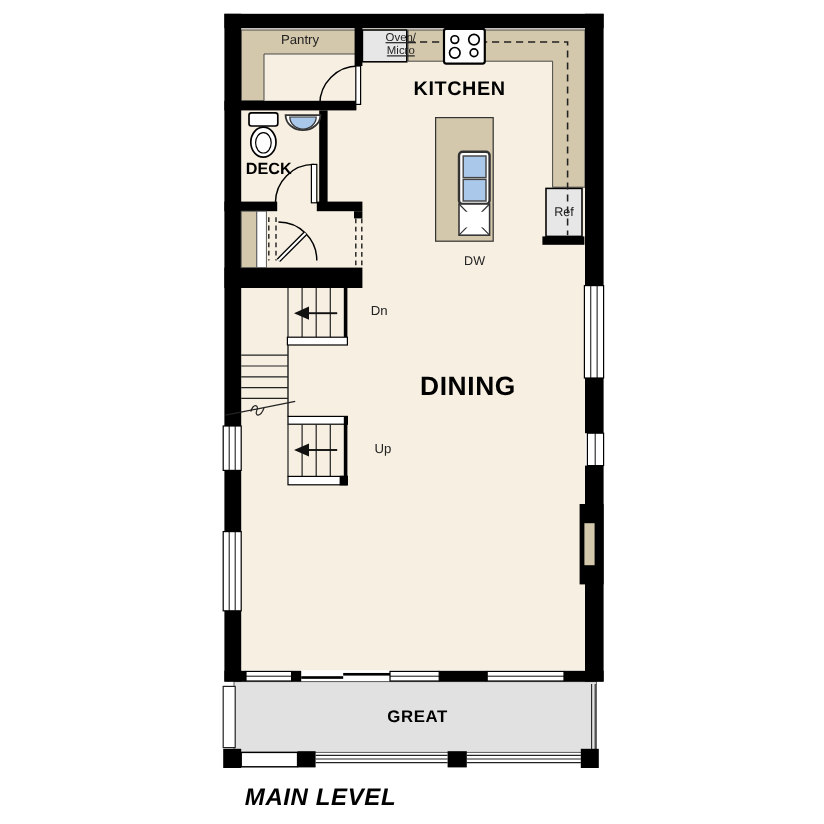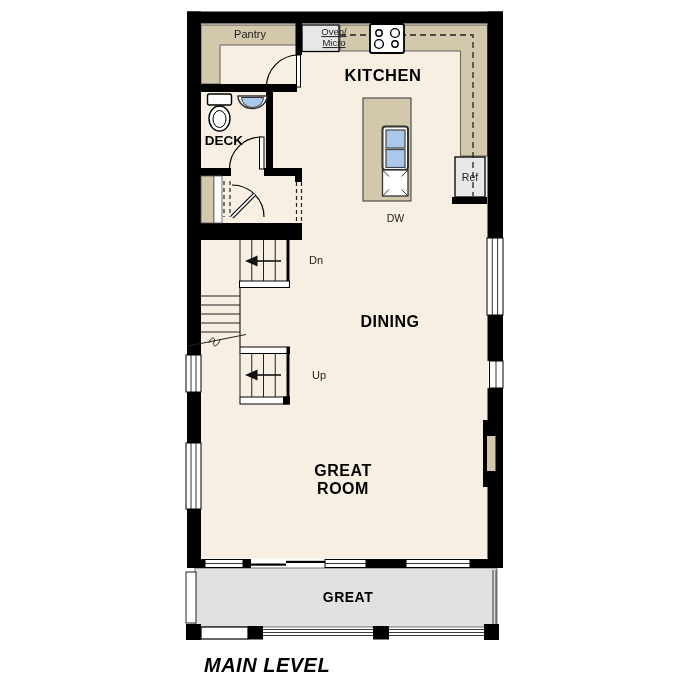--- a/index.html
+++ b/index.html
@@ -2,21 +2,21 @@
 <html><head>
 <meta charset="utf-8">
 <style>
   html,body{margin:0;padding:0;background:#fff;}
   #canvas{position:relative;width:641px;height:687px;background:#fff;overflow:hidden;
           font-family:"Liberation Sans",sans-serif;}
   svg{position:absolute;left:0;top:0;}
   .label{position:absolute;transform:translate(-50%,-50%);color:#000000;white-space:nowrap;
          font-family:"Liberation Sans",sans-serif;line-height:1.15;text-align:center;}
   .label.anchor-left{transform:translate(0,-50%);padding-left:16px;}
-  .room{font-weight:bold;letter-spacing:0.5px;font-size:16px;}
+  .room{font-weight:bold;letter-spacing:0.5px;font-size:22px;}
   .small{font-size:11px;color:#222;}
   .tiny{font-size:9.5px;color:#222;}
   .wrap{white-space:normal;}
 </style>
 </head>
 <body>
 
 <div id="canvas">
 <svg width="687" height="687" viewBox="0 0 687 687">
 
@@ -188,16 +188,15 @@
   <div>Oven/</div>
   <div>Micro</div>
 </div>
 <div class="label room" style="left:383px;top:75px;font-size:16.5px;">KITCHEN</div>
 <div class="label" style="left:224px;top:141px;font-weight:bold;font-size:13.5px;">DECK</div>
 <div class="label" style="left:470px;top:177px;font-size:10.5px;color:#222;">Ref</div>
 <div class="label" style="left:395.5px;top:183px;font-size:10.5px;color:#222;margin-top:35px;">DW</div>
 <div class="label small anchor-left" style="left:293px;top:260px;">Dn</div>
 <div class="label small anchor-left" style="left:296px;top:374.5px;">Up</div>
 <div class="label room" style="left:390px;top:322px;">DINING</div>
-<div class="label room wrap" style="left:343px;top:480px;width:100px;">GREAT ROOM</div>
 <div class="label room" style="left:348px;top:597px;font-size:14px;">GREAT</div>
 <div class="label anchor-left" style="left:188px;top:665px;font-weight:bold;font-size:20px;letter-spacing:0.5px;font-style:italic;">MAIN LEVEL</div>
 </div>
 
 </body></html>

